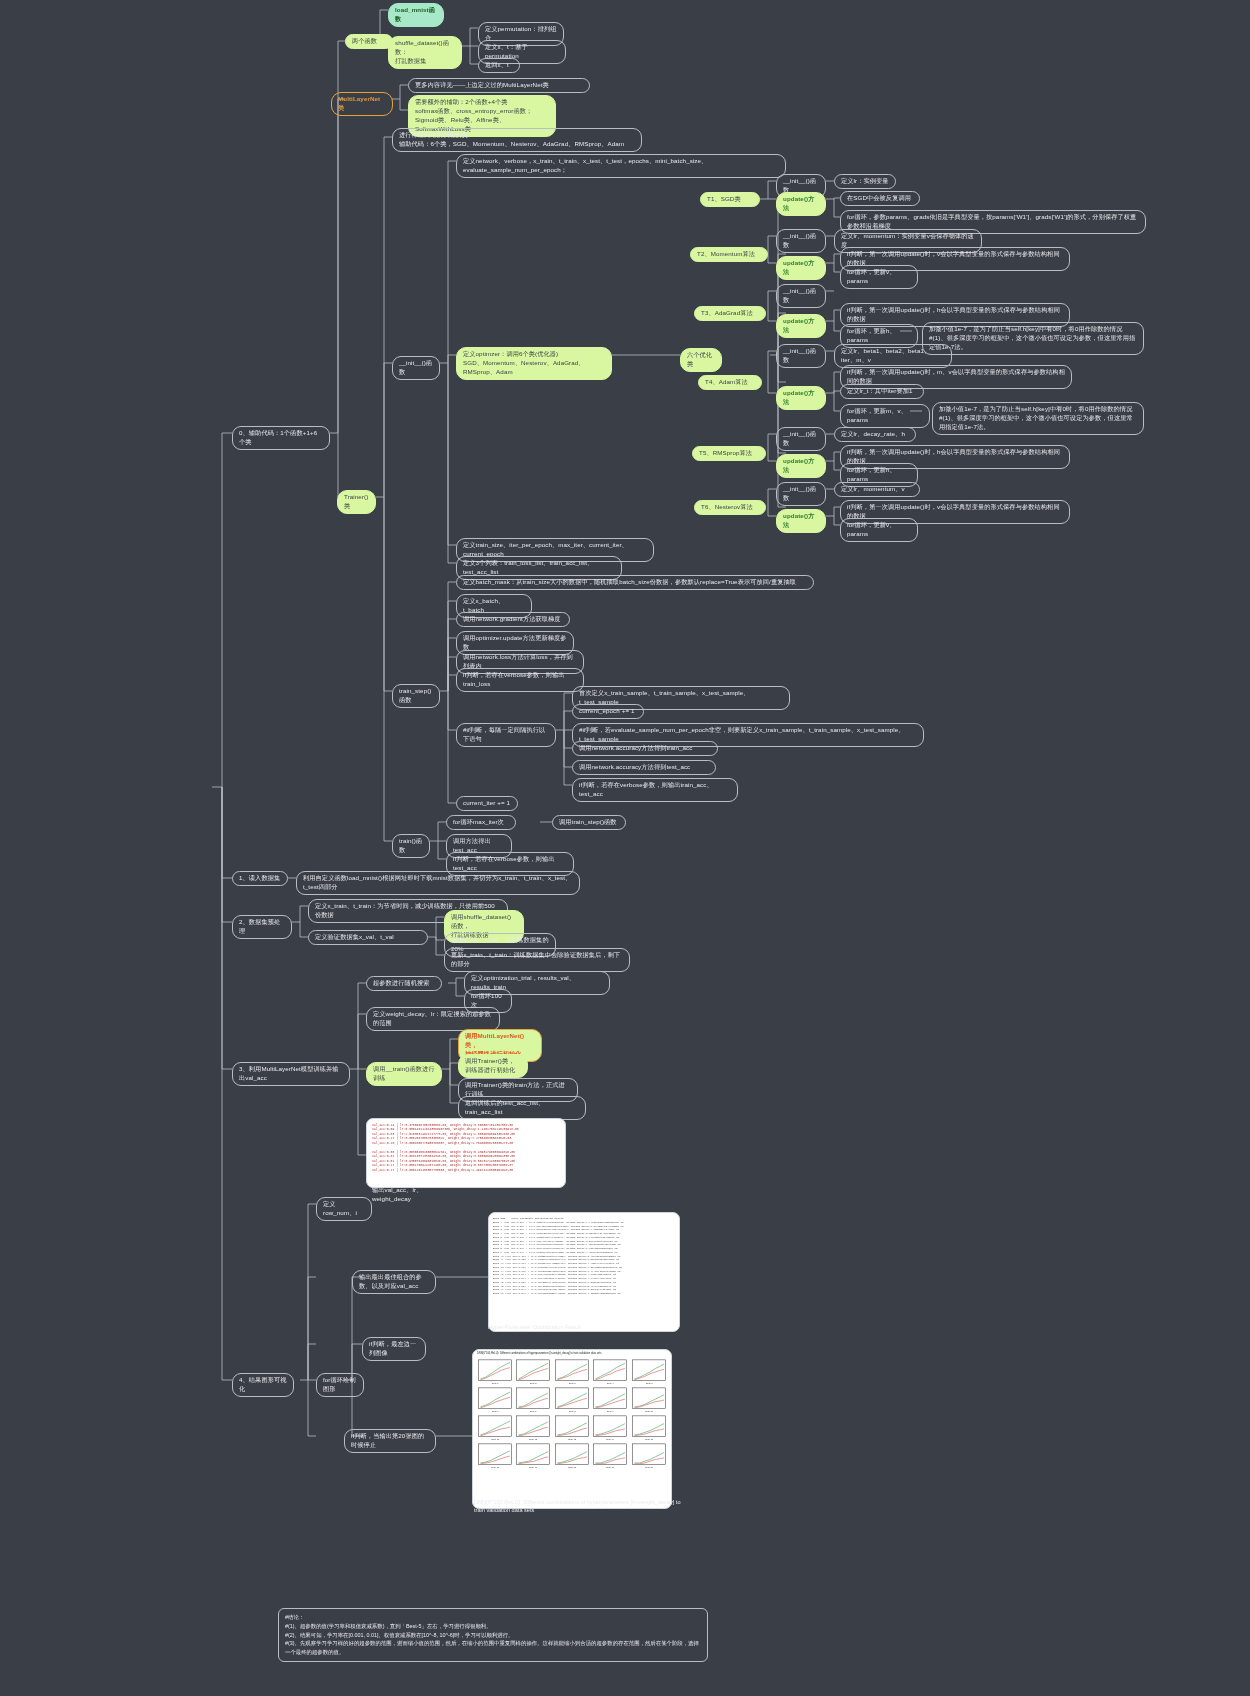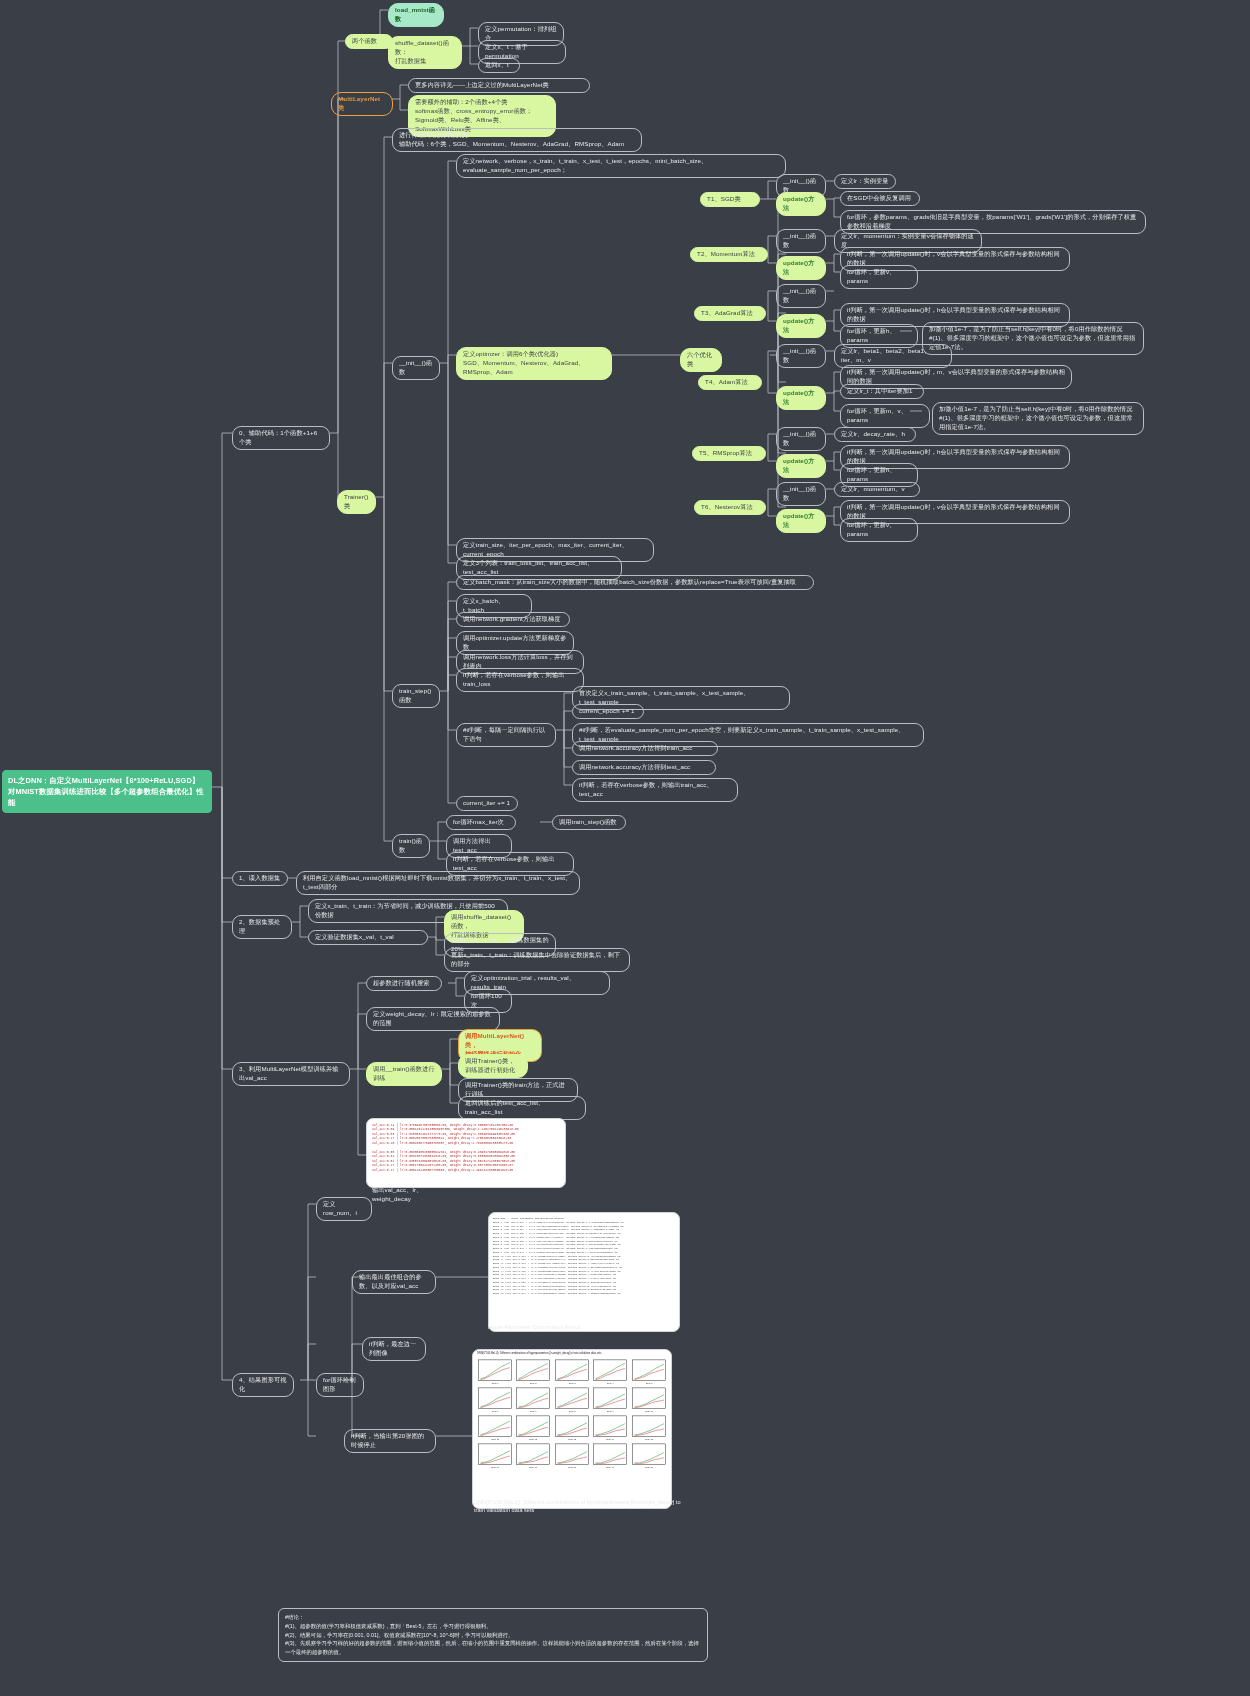--- a/index.html
+++ b/index.html
@@ -201,22 +201,20 @@
       <path d="M308 1380 L308 1380 L316 1380"></path>
       <path d="M308 1380 L308 1436 L316 1436"></path>
       <path d="M436 1277 L488 1277"></path>
       <path d="M436 1436 L472 1436"></path>
       <path d="M344 1380 L352 1380 L352 1277 L362 1277"></path>
       <path d="M352 1380 L352 1344 L362 1344"></path>
       <path d="M352 1380 L352 1436 L362 1436"></path>
     </g>
   </svg>
 
-  <div class="node root" style="left:2px;top:770px;width:210px;">DL之DNN：自定义MultiLayerNet【6*100+ReLU,SGD】
-对MNIST数据集训练进而比较【多个超参数组合最优化】性能</div>
 
   <div class="node" style="left:232px;top:426px;width:98px;">0、辅助代码：1个函数+1+6个类</div>
   <div class="node" style="left:232px;top:871px;width:56px;">1、读入数据集</div>
   <div class="node" style="left:232px;top:915px;width:60px;">2、数据集预处理</div>
   <div class="node" style="left:232px;top:1062px;width:118px;">3、利用MultiLayerNet模型训练并输出val_acc</div>
   <div class="node" style="left:232px;top:1373px;width:62px;">4、结果图形可视化</div>
 
   <div class="node green" style="left:345px;top:34px;width:48px;">两个函数</div>
   <div class="node mint" style="left:388px;top:3px;width:56px;">load_mnist函数</div>
   <div class="node green" style="left:388px;top:36px;width:74px;">shuffle_dataset()函数：

